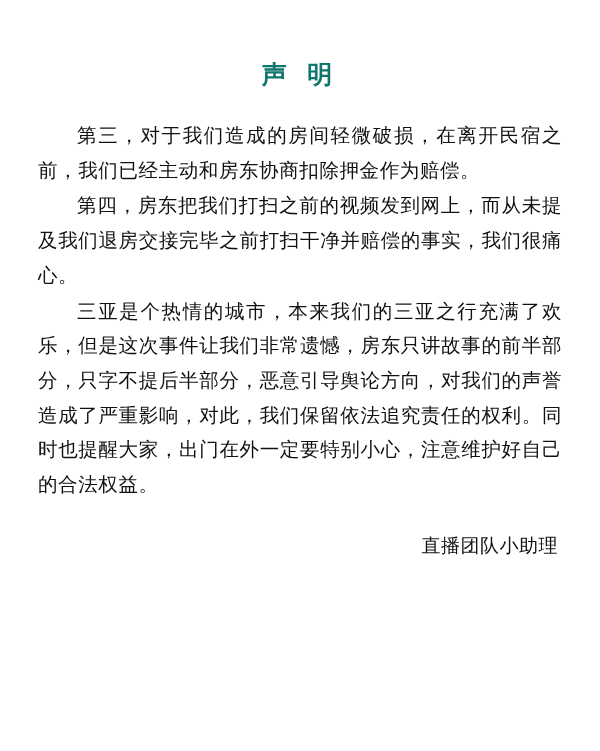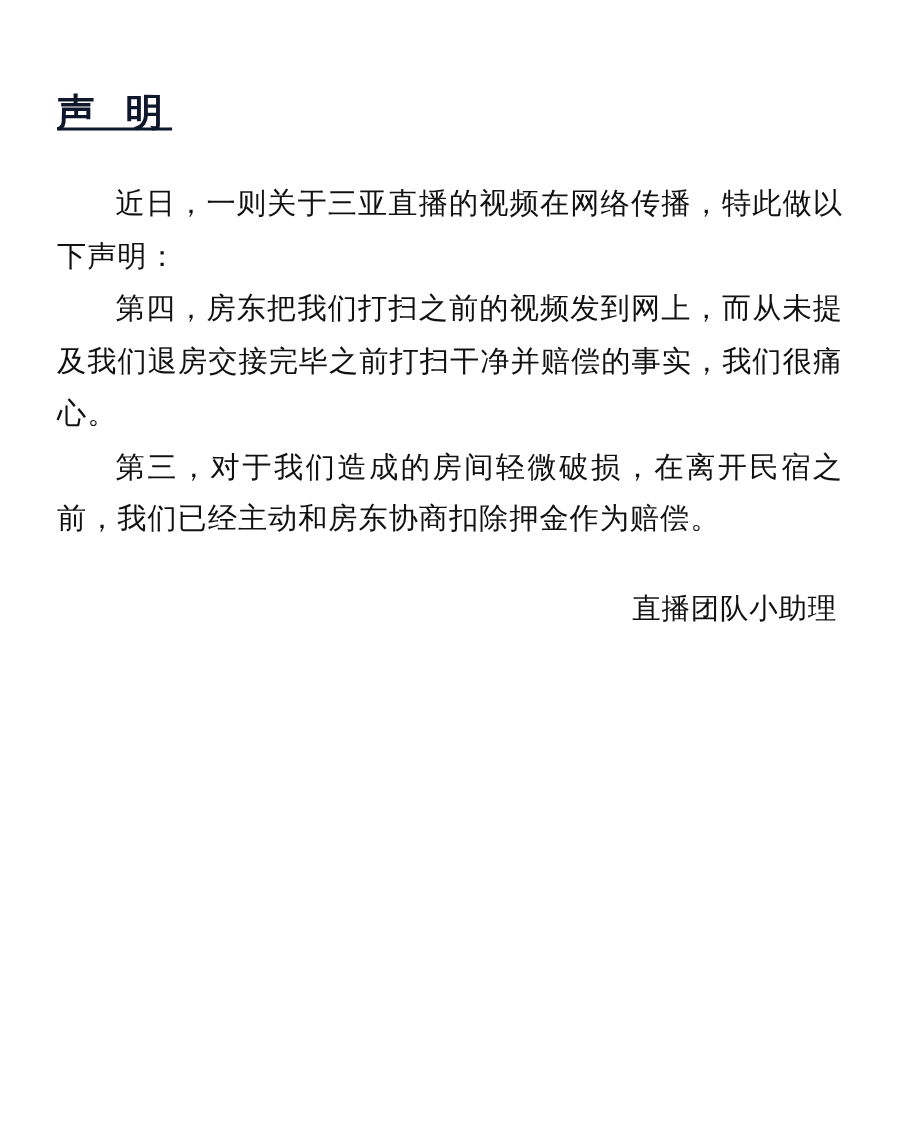--- a/index.html
+++ b/index.html
@@ -16,28 +16,27 @@
   }
   .page {
     position: relative;
     width: 600px;
     height: 751px;
     background: #ffffff;
     box-sizing: border-box;
     padding: 0 38px;
   }
   .title {
-    text-align: left;
+    text-align: center;
     font-size: 25px;
     font-weight: 700;
     letter-spacing: 6px;
     margin-top: 58px;
     margin-bottom: 28px;
-    color: #0f172a;
-    text-decoration: underline;
+    color: #0f766e;
   }
   .body-text {
     font-size: 19.5px;
     line-height: 1.78;
     text-align: justify;
     text-justify: inter-ideograph;
     color: #111111;
     letter-spacing: 0.6px;
   }
   .para {
@@ -58,23 +57,23 @@
   }
 </style>
 </head>
 <body>
 
 <div class="page">
 
   <div class="title">声 明</div>
 
   <div class="body-text">
-    <p class="para">近日，一则关于三亚直播的视频在网络传播，特此做以下声明：</p>
+    <p class="para">第三，对于我们造成的房间轻微破损，在离开民宿之前，我们已经主动和房东协商扣除押金作为赔偿。</p>
     <p class="para">第四，房东把我们打扫之前的视频发到网上，而从未提及我们退房交接完毕之前打扫干净并赔偿的事实，我们很痛心。</p>
-    <p class="para">第三，对于我们造成的房间轻微破损，在离开民宿之前，我们已经主动和房东协商扣除押金作为赔偿。</p>
+    <p class="para">三亚是个热情的城市，本来我们的三亚之行充满了欢乐，但是这次事件让我们非常遗憾，房东只讲故事的前半部分，只字不提后半部分，恶意引导舆论方向，对我们的声誉造成了严重影响，对此，我们保留依法追究责任的权利。同时也提醒大家，出门在外一定要特别小心，注意维护好自己的合法权益。</p>
   </div>
 
   <div class="signature">
     <span class="sig-line">直播团队小助理</span>
 
   </div>
 
 </div>
 
 </body></html>

